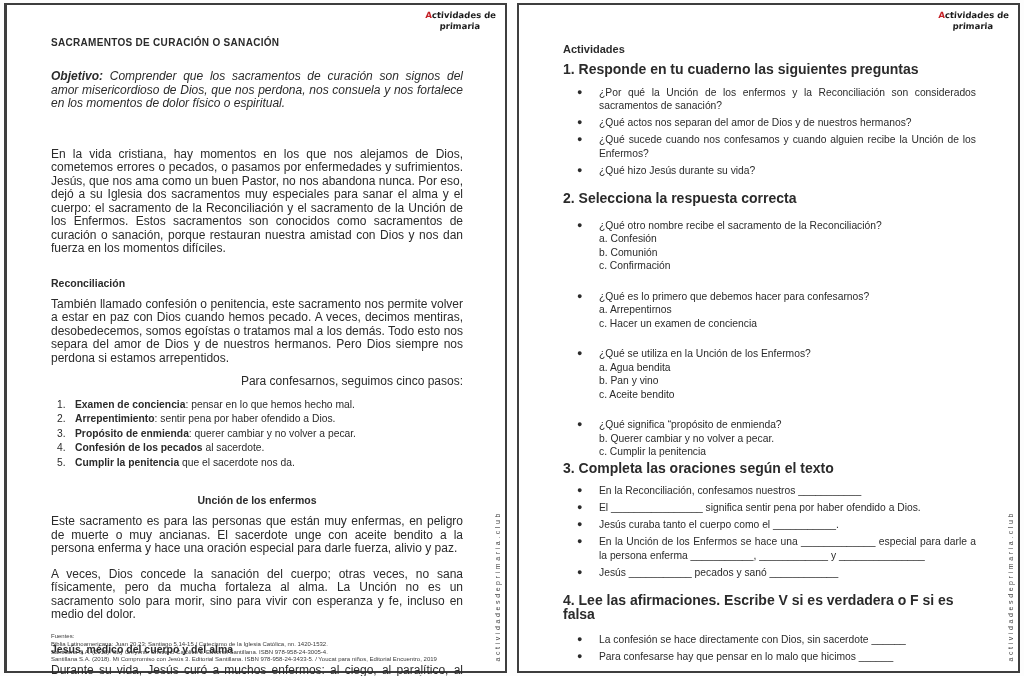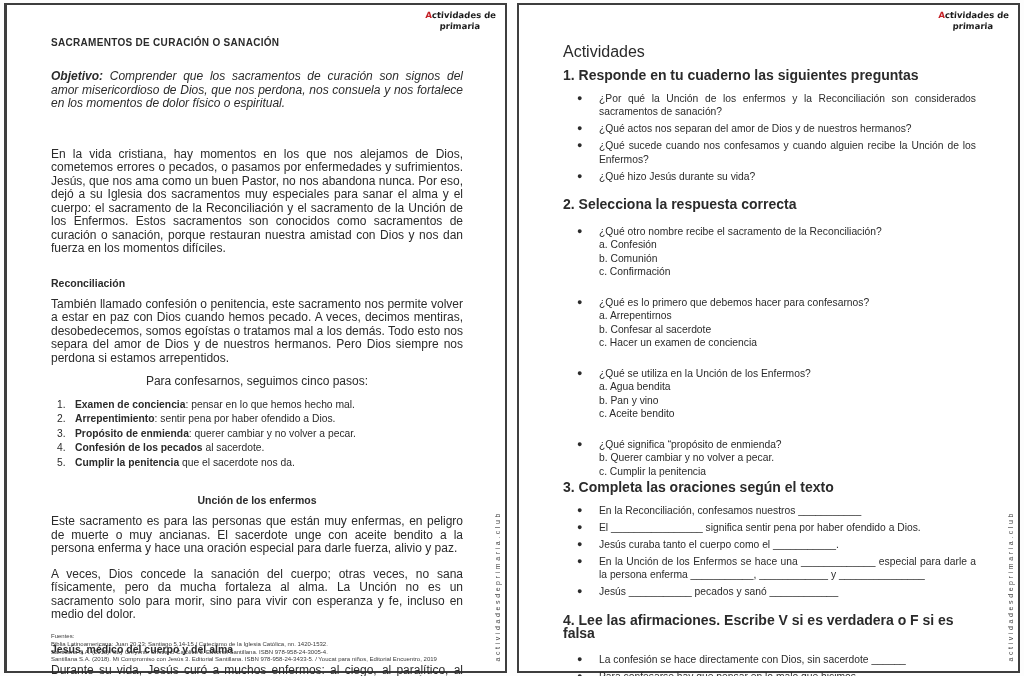--- a/index.html
+++ b/index.html
@@ -40,21 +40,21 @@
     text-align: left; font-weight: bold;
     font-size: 10px; letter-spacing: 0.3px;
     margin-top: 10px;
   }
   .para { font-size: 12px; line-height: 13.5px; text-align: justify; }
   .objective { margin-top: 22px; font-style: italic; }
   .objective .obj-label { font-weight: bold; }
   .intro { margin-top: 37px; }
   .sec-heading { font-weight: bold; font-size: 10.5px; margin-top: 21px; }
   .sec-body { margin-top: 9px; }
-  .steps-intro { margin-top: 10px; text-align: center; }
+  .steps-intro { margin-top: 10px; text-align: right; }
   .steps { margin-top: 9px; margin-left: 6px; }
   .step-row { display: flex; font-size: 10.3px; line-height: 14.6px; }
   .step-num { width: 18px; flex: none; }
   .step-text .b { font-weight: bold; }
 
   
   .sources {
     position: absolute; left: 44px; bottom: 7px; right: 60px;
     font-size: 6px; line-height: 7.6px; color: #3a3a3a;
   }
@@ -63,21 +63,21 @@
   
   .side-text {
     position: absolute; right: 4px; bottom: 10px;
     writing-mode: vertical-rl; transform: rotate(180deg);
     font-size: 7px; letter-spacing: 2.6px; color: #3f3f3f;
     font-family: "Liberation Sans", sans-serif;
     white-space: nowrap;
   }
 
   
-  .rp-heading { font-weight: normal; font-size: 16px; margin-top: 16px; }
+  .rp-heading { font-weight: bold; font-size: 11px; margin-top: 16px; }
   .act-title { font-weight: bold; font-size: 14px; line-height: 13.5px; }
   .a1-title { margin-top: 8px; }
   .act-gap { margin-top: 15px; }
 
   .b-list { margin-top: 9px; }
   .b-row { display: flex; font-size: 10.3px; line-height: 13.5px; margin: 0 0 3.5px 14px; }
   .b-dot { width: 9px; flex: none; font-size: 9px; line-height: 13.5px; }
   .b-gap { width: 13px; flex: none; }
   .b-text { text-align: justify; flex: 1; }
 
@@ -200,21 +200,20 @@
             <div class="mcq-opt">c. Confirmación</div>
           </div>
         </div>
 
         <div class="mcq">
           <span class="b-dot">●</span>
             <span class="b-gap"></span>
           <div class="mcq-body">
             <div class="mcq-q">¿Qué es lo primero que debemos hacer para confesarnos?</div>
             <div class="mcq-opt">a. Arrepentirnos</div>
-            <div class="mcq-opt">b. Confesar al sacerdote</div>
             <div class="mcq-opt">c. Hacer un examen de conciencia</div>
           </div>
         </div>
 
         <div class="mcq">
           <span class="b-dot">●</span>
             <span class="b-gap"></span>
           <div class="mcq-body">
             <div class="mcq-q">¿Qué se utiliza en la Unción de los Enfermos?</div>
             <div class="mcq-opt">a. Agua bendita</div>

